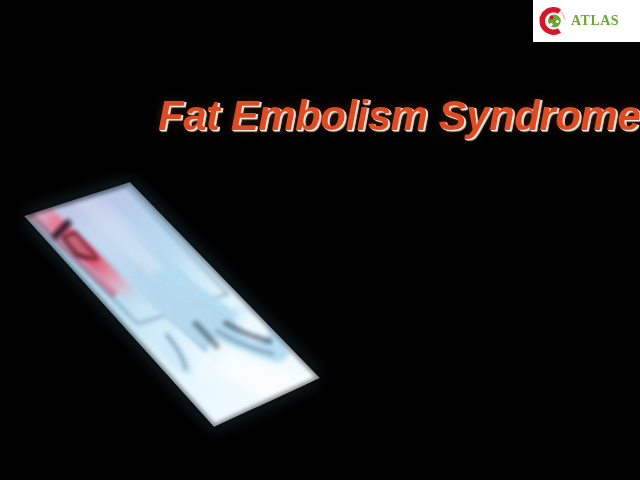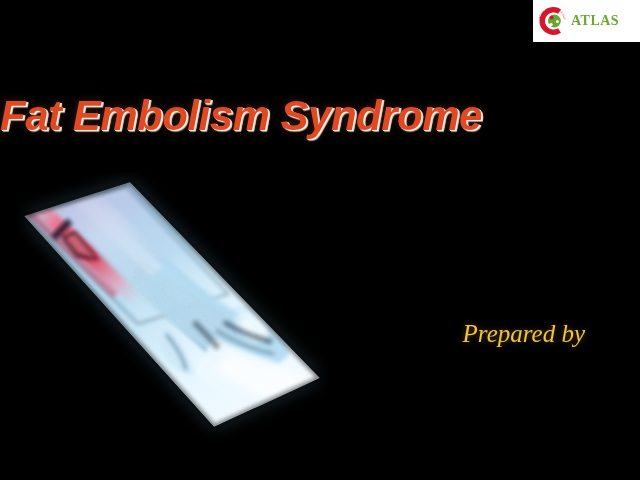--- a/index.html
+++ b/index.html
@@ -47,21 +47,21 @@
     line-height: 1;
     white-space: nowrap;
   }
 
   
   #slide-title {
     position: absolute;
     left: 0;
     top: 92px;
     width: 640px;
-    text-align: left;
+    text-align: right;
     font-family: "Liberation Sans", sans-serif;
     font-style: italic;
     font-weight: bold;
     font-size: 42px;
     letter-spacing: -0.5px;
     color: #e04a22;
     white-space: nowrap;
     text-shadow:
       1px 1px 0 #f2efe9,
       2px 1px 0 #d8d2c8,
@@ -218,21 +218,20 @@
         <polygon points="6,44 112,10 302,206 196,255" fill="url(#edgeFade)" style="mix-blend-mode:multiply" opacity="0"></polygon>
       </g>
 
       <polygon points="6,44 112,10 302,206 196,255" fill="none" stroke="#000000" stroke-width="5" opacity="0.5" filter="url(#blurSm)"></polygon>
     </svg>
   </div>
 
   <div id="slide-title">Fat Embolism Syndrome</div>
 
   <div id="byline">
-    <div>Prepared by</div>
     
     
   </div>
 
   <div id="logo-panel">
     <div id="logo-emblem">
       <svg width="32" height="32" viewBox="0 0 32 32">
         <defs>
           <path id="microArc" d="M 4.2,16 A 11.8,11.8 0 0 1 27.8,16"></path>
         </defs>

